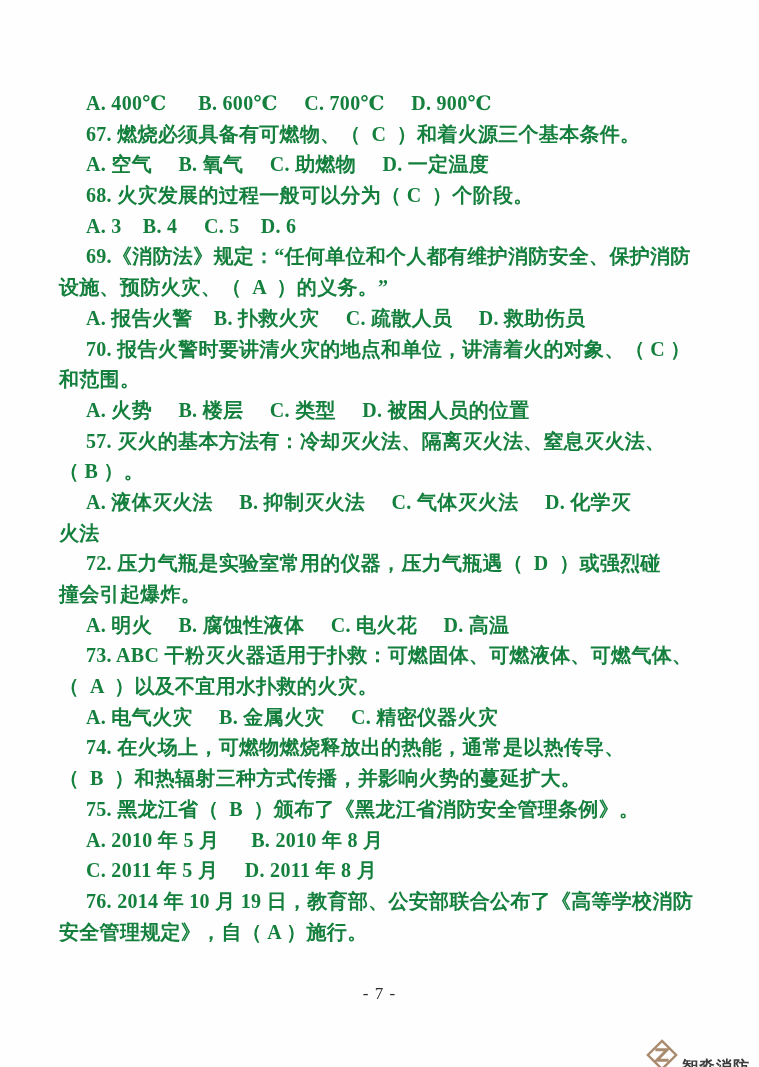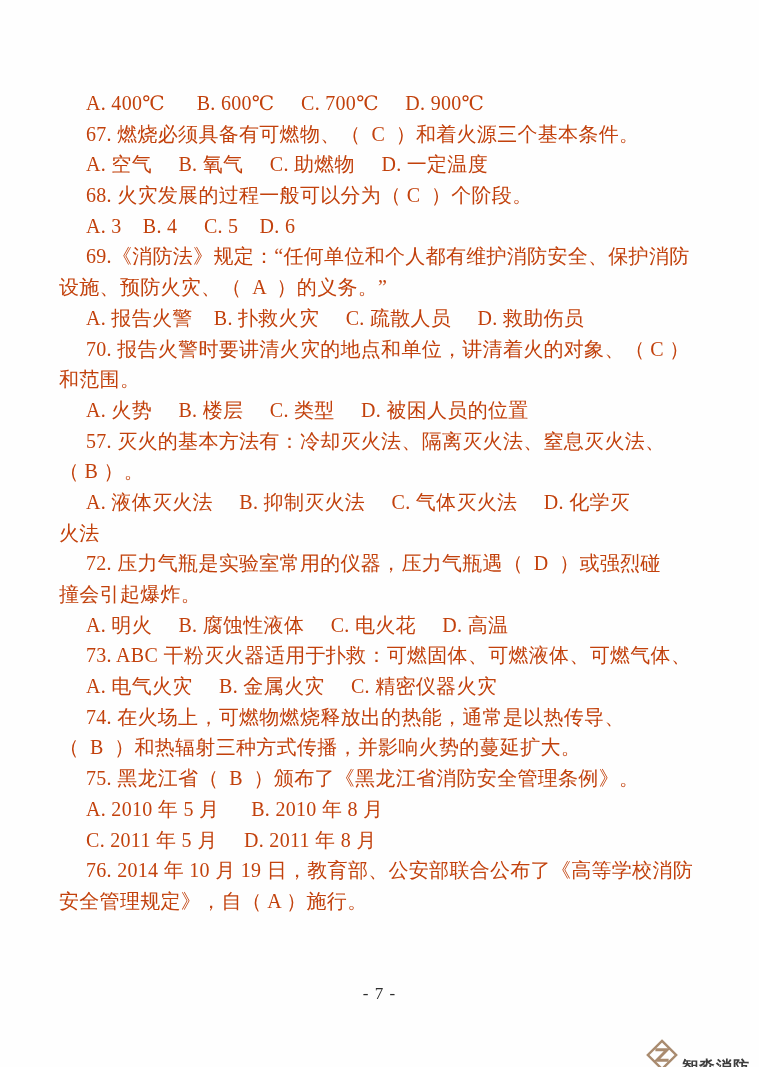--- a/index.html
+++ b/index.html
@@ -9,22 +9,23 @@
     background:#fefefe;
     overflow:hidden;
     font-family:"Liberation Serif","DejaVu Serif",serif;
   }
   .content{
     position:absolute;
     left:59px;top:88px;
     width:650px;
     font-size:20px;
     line-height:30.7px;
-    color:#c2410c;
+    color:#15803d;
     letter-spacing:0.3px;
+    font-weight:bold;
   }
   .line{
     white-space:pre;
     height:30.7px;
   }
   .line.indent{ padding-left:27px; }
   .page-number{
     position:absolute;
     left:0;top:984px;width:759px;
     text-align:center;
@@ -75,20 +76,21 @@
       <div class="line">和范围。</div>
       <div class="line indent">A. 火势     B. 楼层     C. 类型     D. 被困人员的位置</div>
       <div class="line indent">57. 灭火的基本方法有：冷却灭火法、隔离灭火法、窒息灭火法、</div>
       <div class="line">（ B ）。</div>
       <div class="line indent">A. 液体灭火法     B. 抑制灭火法     C. 气体灭火法     D. 化学灭</div>
       <div class="line">火法</div>
       <div class="line indent">72. 压力气瓶是实验室常用的仪器，压力气瓶遇（  D  ）或强烈碰</div>
       <div class="line">撞会引起爆炸。</div>
       <div class="line indent">A. 明火     B. 腐蚀性液体     C. 电火花     D. 高温</div>
       <div class="line indent">73. ABC 干粉灭火器适用于扑救：可燃固体、可燃液体、可燃气体、</div>
+      <div class="line">（  A  ）以及不宜用水扑救的火灾。</div>
       <div class="line indent">A. 电气火灾     B. 金属火灾     C. 精密仪器火灾</div>
       <div class="line indent">74. 在火场上，可燃物燃烧释放出的热能，通常是以热传导、</div>
       <div class="line">（  B  ）和热辐射三种方式传播，并影响火势的蔓延扩大。</div>
       <div class="line indent">75. 黑龙江省（  B  ）颁布了《黑龙江省消防安全管理条例》。</div>
       <div class="line indent">A. 2010 年 5 月      B. 2010 年 8 月</div>
       <div class="line indent">C. 2011 年 5 月     D. 2011 年 8 月</div>
       <div class="line indent">76. 2014 年 10 月 19 日，教育部、公安部联合公布了《高等学校消防</div>
       <div class="line">安全管理规定》，自（ A ）施行。</div>
     </div>
 

